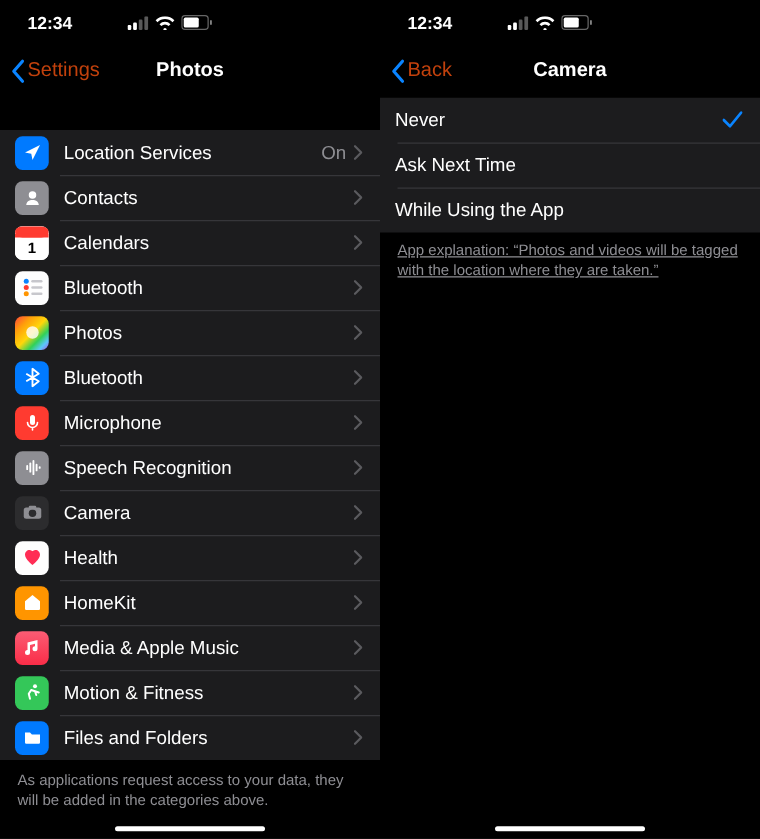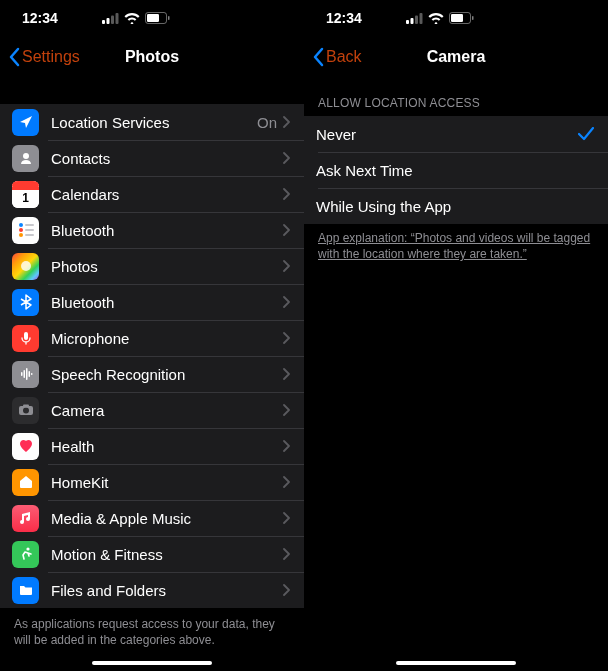--- a/index.html
+++ b/index.html
@@ -398,21 +398,20 @@
     <div class="nav-back">
       <svg width="12" height="20" viewBox="0 0 12 20">
           <path d="M10 2 3 10l7 8" fill="none" stroke="#0a84ff" stroke-width="2.5" stroke-linecap="round" stroke-linejoin="round"></path>
         </svg>
       <span>Back</span>
     </div>
     <div class="nav-title">Camera</div>
   </div>
 
   <div class="scroll">
-    <div class="section-header">ALLOW LOCATION ACCESS</div>
     <div class="group">
 
       <div class="row noicon">
         <span class="label">Never</span>
         <svg class="check" width="16" height="14" viewBox="0 0 16 14">
             <path d="M1 7l5 5L15 1" fill="none" stroke="currentColor" stroke-width="2.2" stroke-linecap="round" stroke-linejoin="round"></path>
           </svg>
       </div>
 
       <div class="row noicon">

